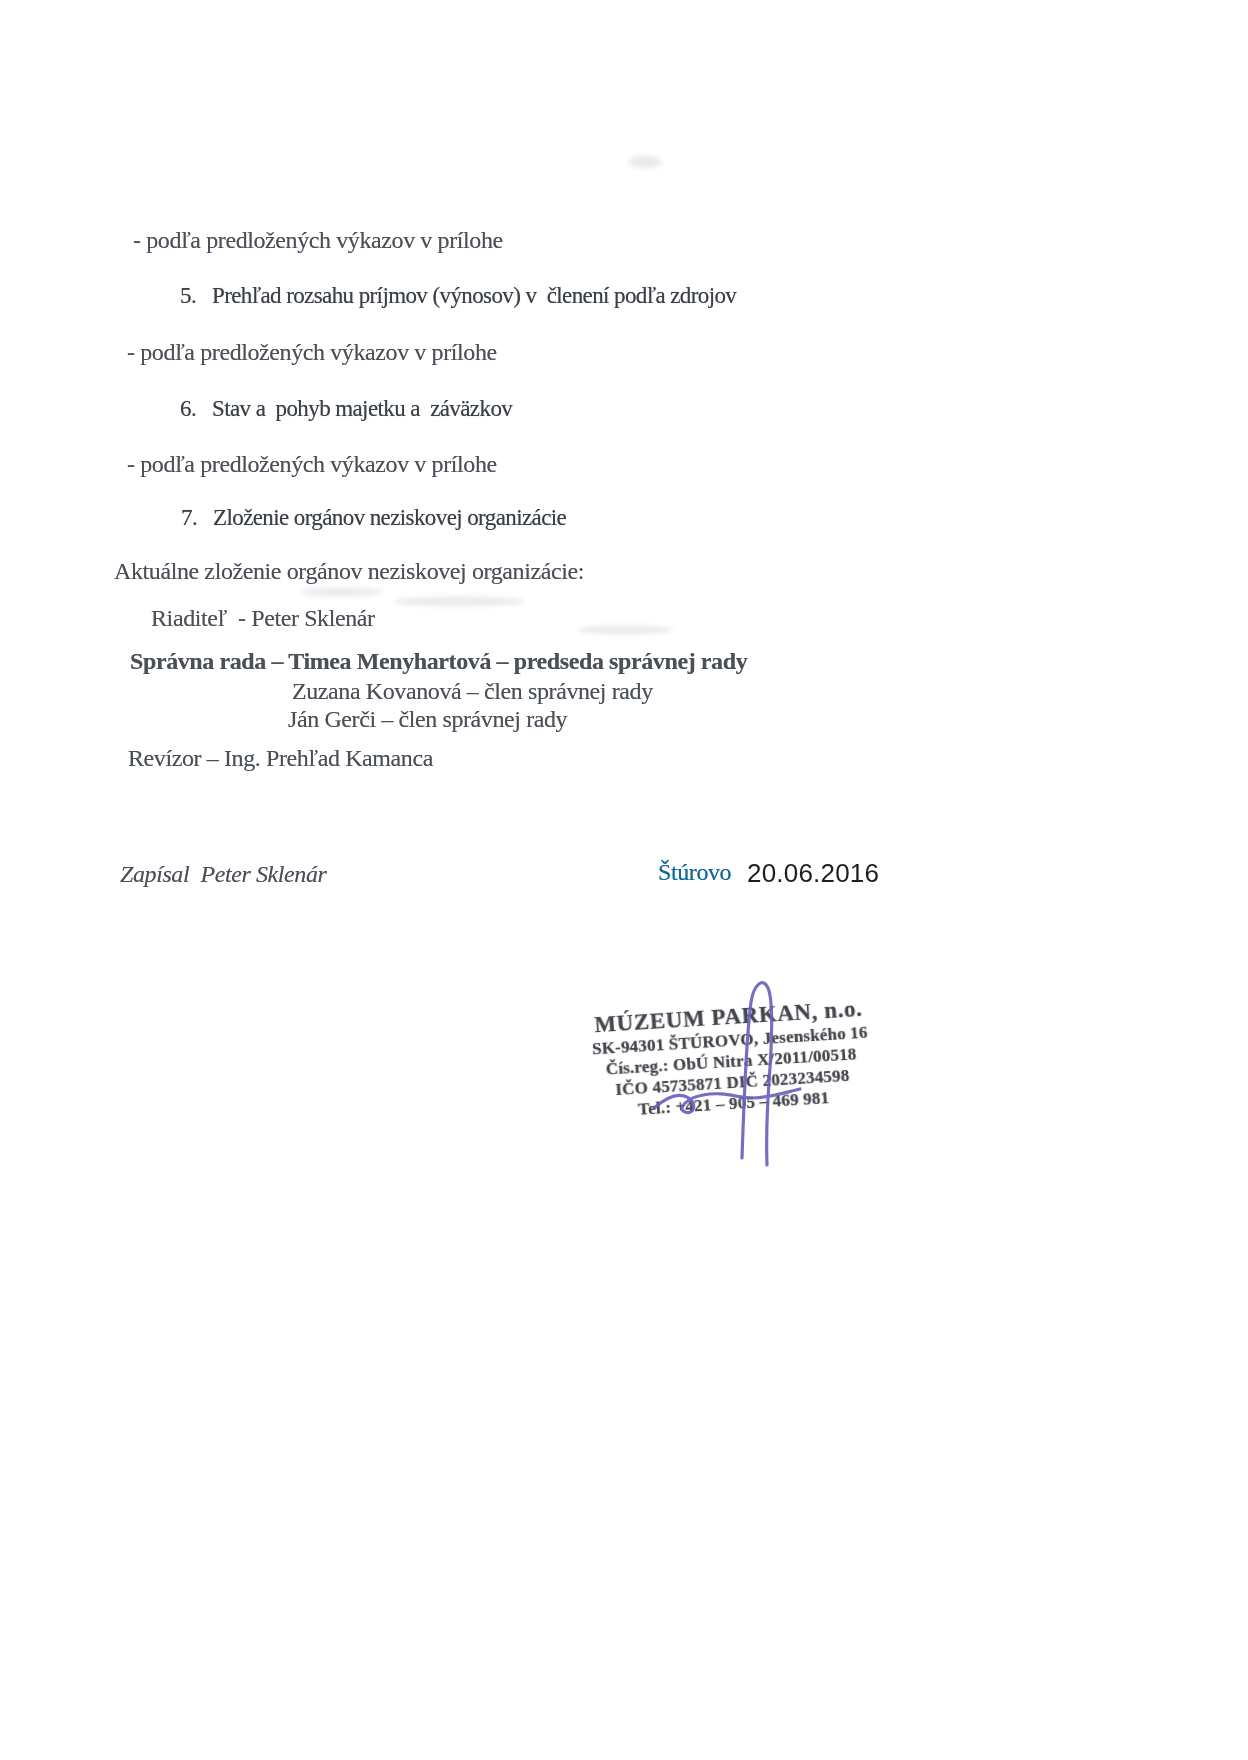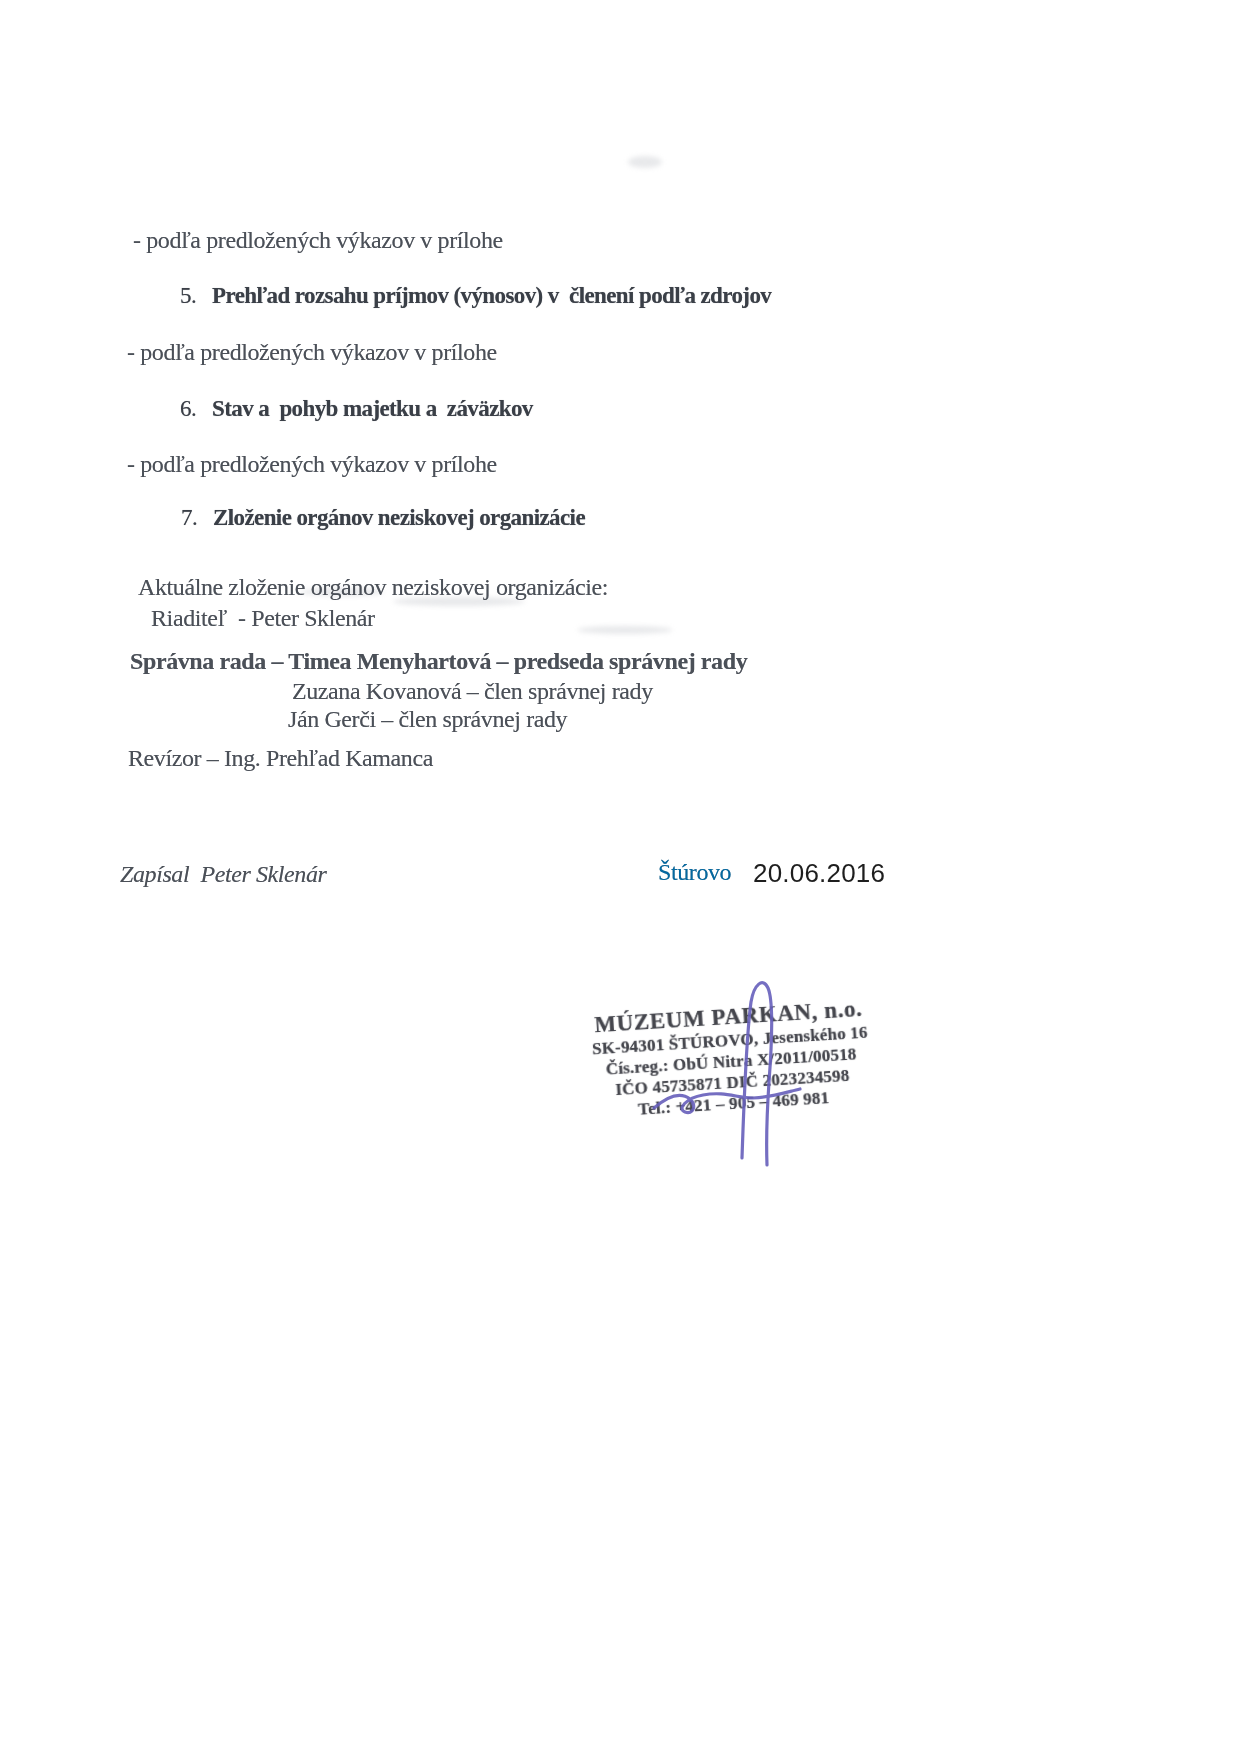--- a/index.html
+++ b/index.html
@@ -27,29 +27,28 @@
     color: #3a3f47;
     font-size: 23px;
     letter-spacing: -0.6px;
     text-shadow: 0 0 0.7px rgba(58,63,71,0.6);
   }
   .heading .num {
     font-weight: normal;
     width: 32px;
     flex: 0 0 auto;
   }
-  .heading .txt { font-weight: bold; }
+  .heading .txt { font-weight: normal; }
   .footer-place { color: #0369a1; }
   .date-typed {
     position: absolute;
     font-family: "Liberation Sans", sans-serif;
     font-size: 26px;
     letter-spacing: 0.2px;
     color: #1e1e1e;
-    margin-left: 6px;
   }
   .stamp {
     position: absolute;
     left: 592px;
     top: 1004px;
     width: 278px;
     transform: rotate(-3.5deg);
     transform-origin: 50% 50%;
     text-align: center;
     color: #45464d;
@@ -98,21 +97,21 @@
     <span class="txt">Stav a  pohyb majetku a  záväzkov</span>
   </div>
 
   <div class="line" style="left:127px; top:451px;">- podľa predložených výkazov v prílohe</div>
 
   <div class="heading" style="left:181px; top:505px;">
     <span class="num">7.</span>
     <span class="txt">Zloženie orgánov neziskovej organizácie</span>
   </div>
 
-  <div class="line" style="left:138px; top:558px;margin-top:16px;">Aktuálne zloženie orgánov neziskovej organizácie:</div>
+  <div class="line" style="left:114px; top:558px;">Aktuálne zloženie orgánov neziskovej organizácie:</div>
 
   <div class="line" style="left:151px; top:605px;">Riaditeľ  - Peter Sklenár</div>
 
   <div class="line" style="left:130px; top:648px;font-weight:bold;">Správna rada – Timea Menyhartová – predseda správnej rady</div>
   <div class="line" style="left:292px; top:678px;">Zuzana Kovanová – člen správnej rady</div>
   <div class="line" style="left:288px; top:706px;font-family:Liberation Serif, serif;">Ján Gerči – člen správnej rady</div>
 
   <div class="line" style="left:128px; top:745px;">Revízor – Ing. Prehľad Kamanca</div>
 
   <div class="line" style="left:120px; top:861px;font-style:italic;">Zapísal  Peter Sklenár</div>

